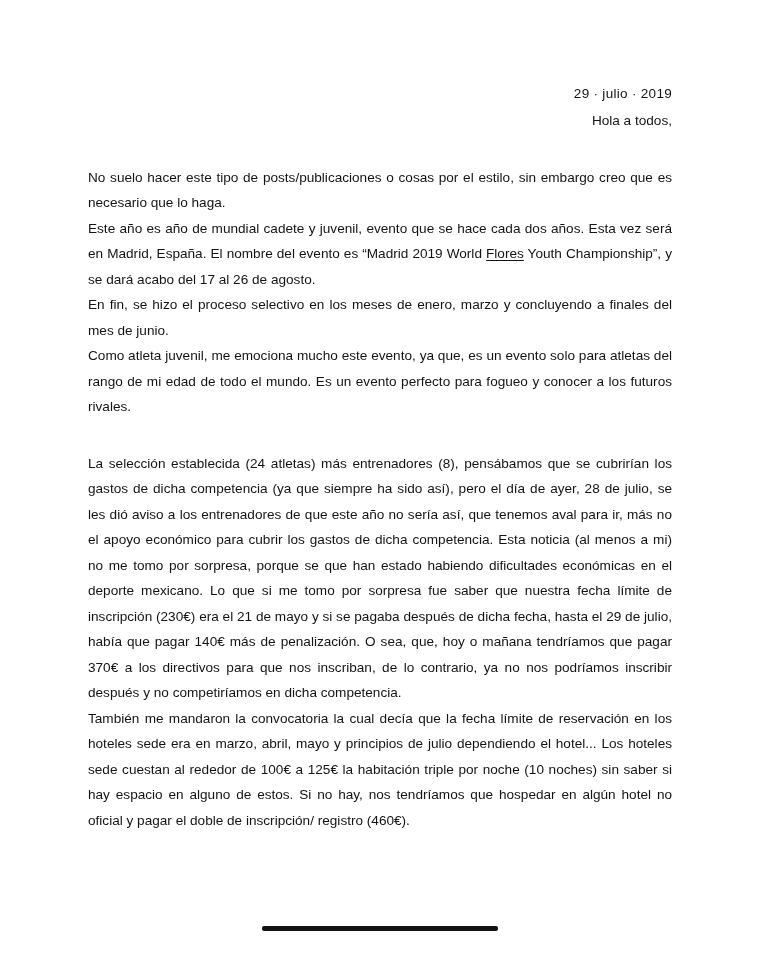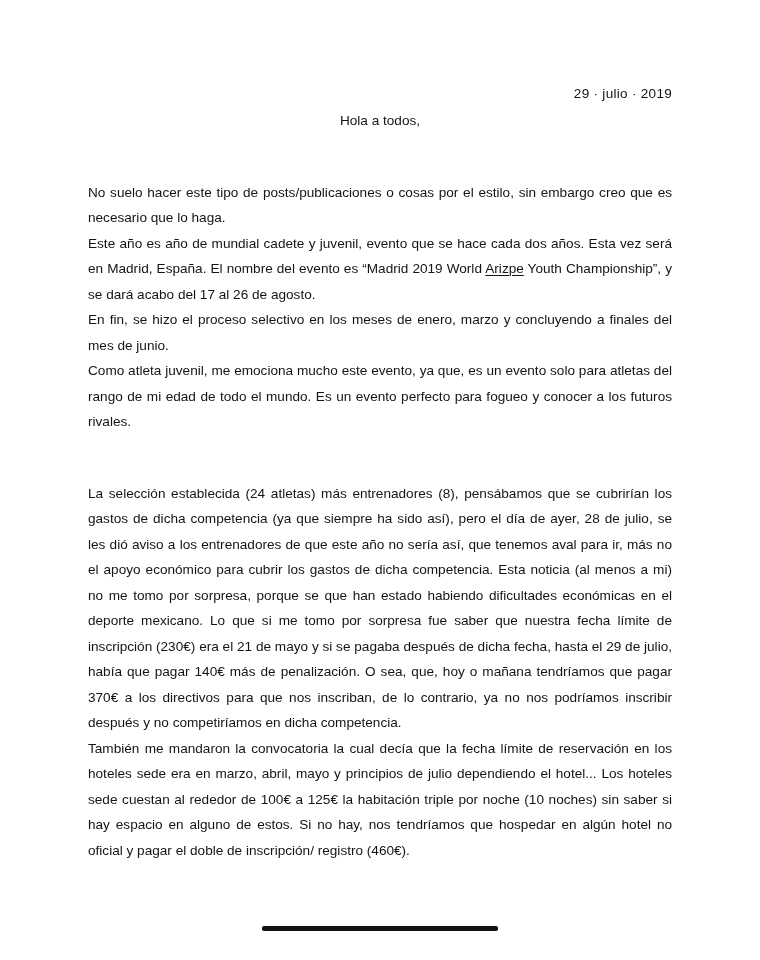--- a/index.html
+++ b/index.html
@@ -39,24 +39,24 @@
   }
   .para {
     font-size: 13.6px;
     line-height: 25.5px;
     text-align: justify;
     text-justify: inter-word;
     color: #141414;
     margin: 0;
     hyphens: none;
   }
-  .gap-lg { margin-top: 46px; }
+  .gap-lg { margin-top: 31px; }
   .gap-sm { margin-top: 0px; }
   .greeting {
-    text-align: center;
+    text-align: right;
   }
   .underline-word {
     text-decoration: underline;
     text-decoration-thickness: 1px;
     text-underline-offset: 2px;
   }
   .bottom-bar {
     position: absolute;
     left: 50%;
     transform: translateX(-50%);
@@ -74,21 +74,21 @@
 
   <div class="date-line">29 · julio · 2019</div>
 
   <div class="content">
 
     <p class="para greeting">Hola a todos,</p>
 
     <p class="para gap-lg">No suelo hacer este tipo de posts/publicaciones o cosas por el estilo, sin embargo creo que es necesario que lo haga.</p>
 
 
-    <p class="para gap-sm">Este año es año de mundial cadete y juvenil, evento que se hace cada dos años. Esta vez será en Madrid, España. El nombre del evento es “Madrid 2019 World <span class="underline-word">Arizpe</span> Youth Championship”, y se dará acabo del 17 al 26 de agosto.</p>
+    <p class="para gap-sm">Este año es año de mundial cadete y juvenil, evento que se hace cada dos años. Esta vez será en Madrid, España. El nombre del evento es “Madrid 2019 World <span class="underline-word">Flores</span> Youth Championship”, y se dará acabo del 17 al 26 de agosto.</p>
 
     <p class="para gap-sm">En fin, se hizo el proceso selectivo en los meses de enero, marzo y concluyendo a finales del mes de junio.</p>
 
     <p class="para gap-sm">Como atleta juvenil, me emociona mucho este evento, ya que, es un evento solo para atletas del rango de mi edad de todo el mundo. Es un evento perfecto para fogueo y conocer a los futuros rivales.</p>
 
     <p class="para gap-lg">La selección establecida (24 atletas) más entrenadores (8), pensábamos que se cubrirían los gastos de dicha competencia (ya que siempre ha sido así), pero el día de ayer, 28 de julio, se les dió aviso a los entrenadores de que este año no sería así, que tenemos aval para ir, más no el apoyo económico para cubrir los gastos de dicha competencia. Esta noticia (al menos a mi) no me tomo por sorpresa, porque se que han estado habiendo dificultades económicas en el deporte mexicano. Lo que si me tomo por sorpresa fue saber que nuestra fecha límite de inscripción (230€) era el 21 de mayo y si se pagaba después de dicha fecha, hasta el 29 de julio, había que pagar 140€ más de penalización. O sea, que, hoy o mañana tendríamos que pagar 370€ a los directivos para que nos inscriban, de lo contrario, ya no nos podríamos inscribir después y no competiríamos en dicha competencia.</p>
 
     <p class="para gap-sm">También me mandaron la convocatoria la cual decía que la fecha límite de reservación en los hoteles sede era en marzo, abril, mayo y principios de julio dependiendo el hotel... Los hoteles sede cuestan al rededor de 100€ a 125€ la habitación triple por noche (10 noches) sin saber si hay espacio en alguno de estos. Si no hay, nos tendríamos que hospedar en algún hotel no oficial y pagar el doble de inscripción/ registro (460€).</p>
 
   </div>

